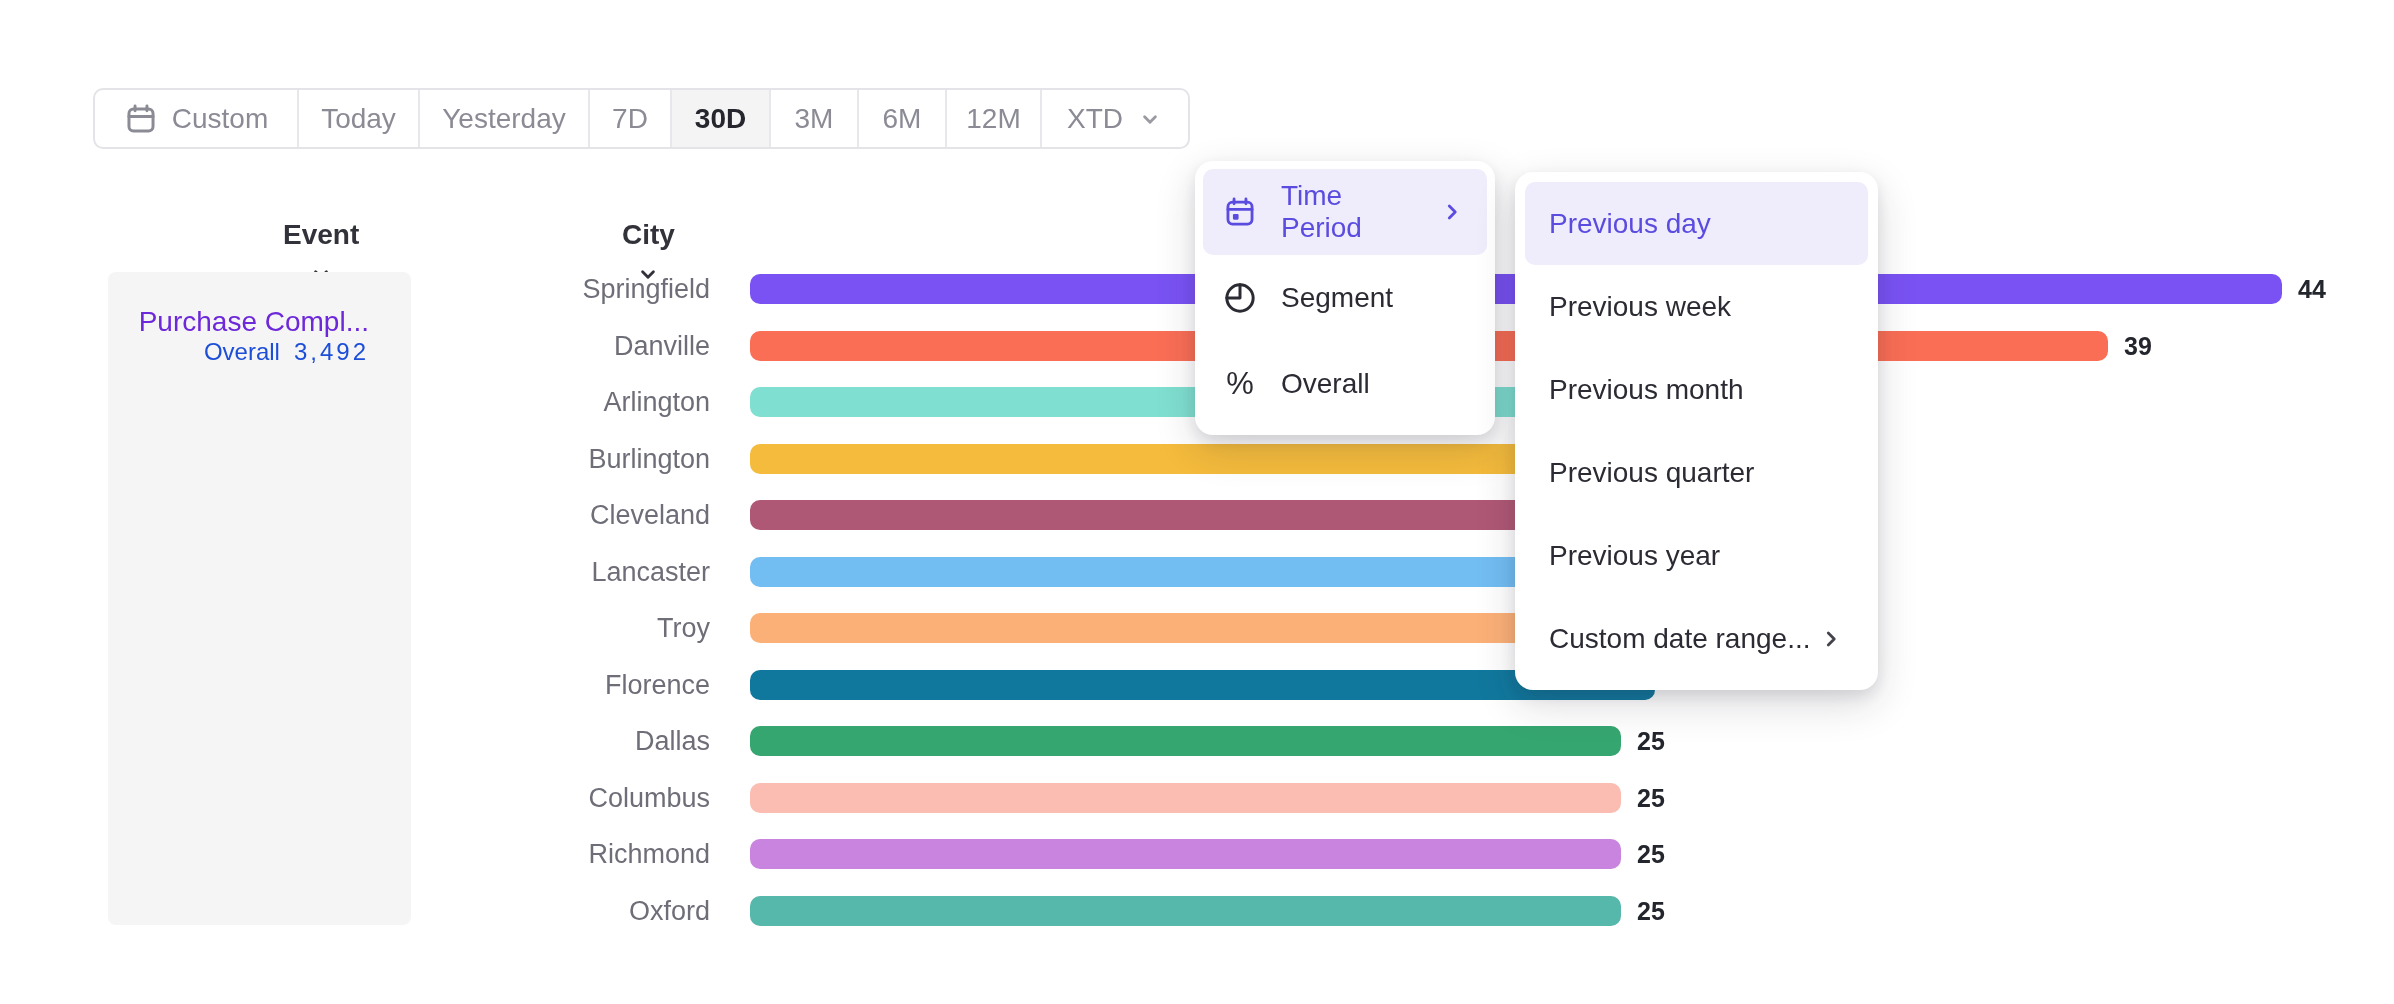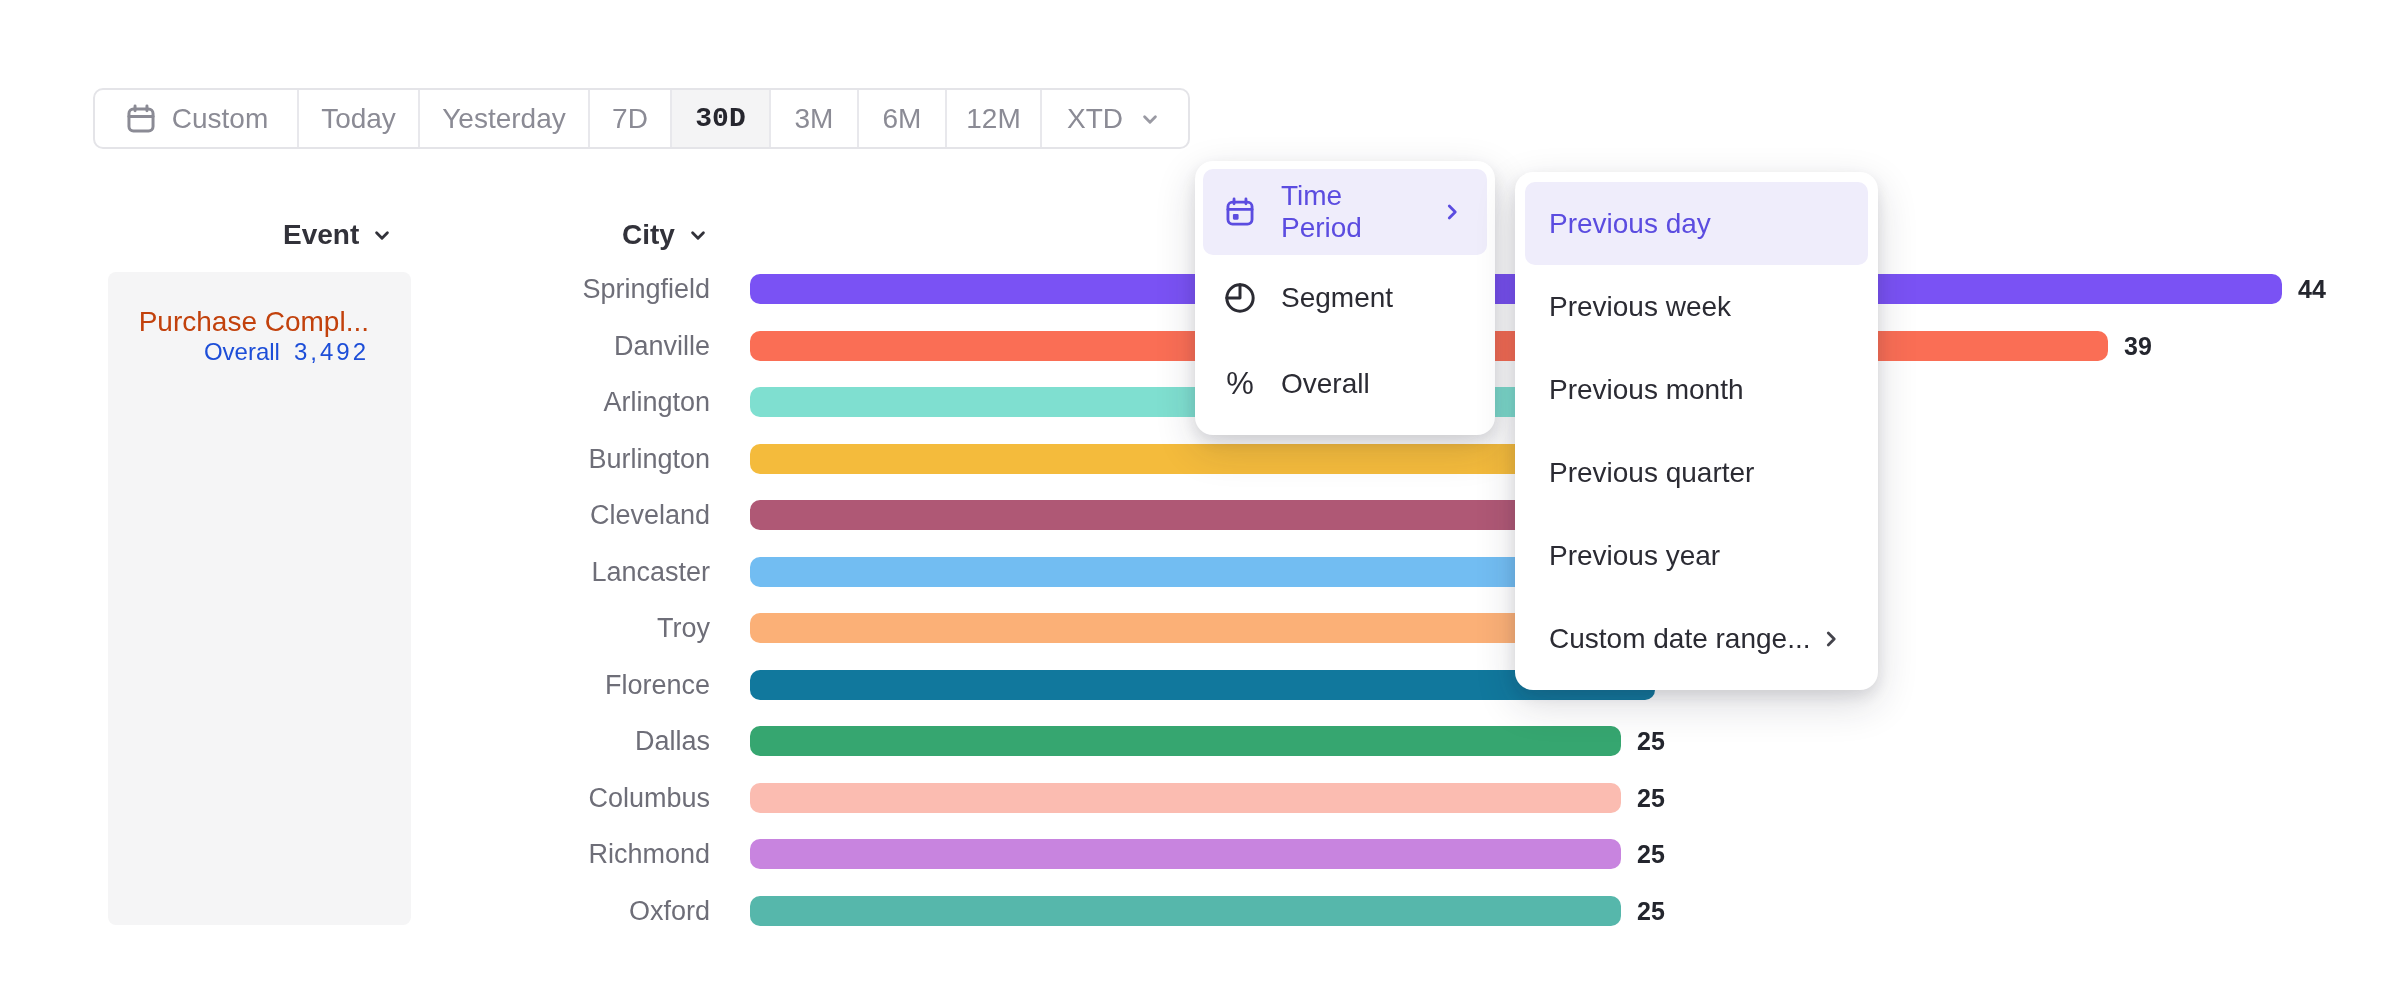--- a/index.html
+++ b/index.html
@@ -15,26 +15,26 @@
   .tb-btn:last-child{border-right:none;}
   .tb-btn.selected{background:#f4f4f5;color:#26262e;font-weight:700;}
 
   
   .compare-btn{position:absolute;left:1188px;top:85px;width:200px;height:64px;border-radius:10px;
                background:#e5e2f9;color:#5b4ce0;font-size:29px;font-weight:600;
                display:flex;align-items:center;justify-content:center;gap:14px;cursor:pointer;}
 
   
   .col-header{position:absolute;display:flex;align-items:center;gap:10px;
-              font-size:28px;font-weight:600;color:#32323a;cursor:pointer;}
+              font-size:28px;font-weight:600;color:#32323a;cursor:pointer;flex-direction:column;}
 
   
   .event-card{position:absolute;left:108px;top:272px;width:303px;height:653px;background:#f5f5f6;
               border-radius:8px;box-sizing:border-box;padding:34px 42px 0 20px;text-align:right;}
-  .event-card .title{font-size:28px;color:#c2410c;}
+  .event-card .title{font-size:28px;color:#6d28d9;}
   .event-card .metric{margin-top:0;font-size:24px;color:#1d4ed8;}
   .event-card .metric .num{letter-spacing:3px;margin-left:14px;}
 
   
   .row{position:absolute;left:0;height:30px;width:2394px;}
   .row .city-label{position:absolute;left:400px;width:310px;text-align:right;
                    font-size:27px;color:#6e6e78;line-height:30px;}
   .row .bar{position:absolute;left:750px;top:0;height:30px;border-radius:10px;}
   .row .value-label{position:absolute;top:0;font-size:25px;font-weight:700;color:#24262e;line-height:30px;}
 
@@ -73,21 +73,21 @@
       </div>
       <div class="tb-btn" style="width: 121px;">
         <span>Today</span>
       </div>
       <div class="tb-btn" style="width: 170px;">
         <span>Yesterday</span>
       </div>
       <div class="tb-btn" style="width: 82px;">
         <span>7D</span>
       </div>
-      <div class="tb-btn selected" style="width: 99px; font-family: Liberation Mono, monospace;">
+      <div class="tb-btn selected" style="width: 99px;">
         <span>30D</span>
       </div>
       <div class="tb-btn" style="width: 88px;">
         <span>3M</span>
       </div>
       <div class="tb-btn" style="width: 88px;">
         <span>6M</span>
       </div>
       <div class="tb-btn" style="width: 95px;">
         <span>12M</span>

